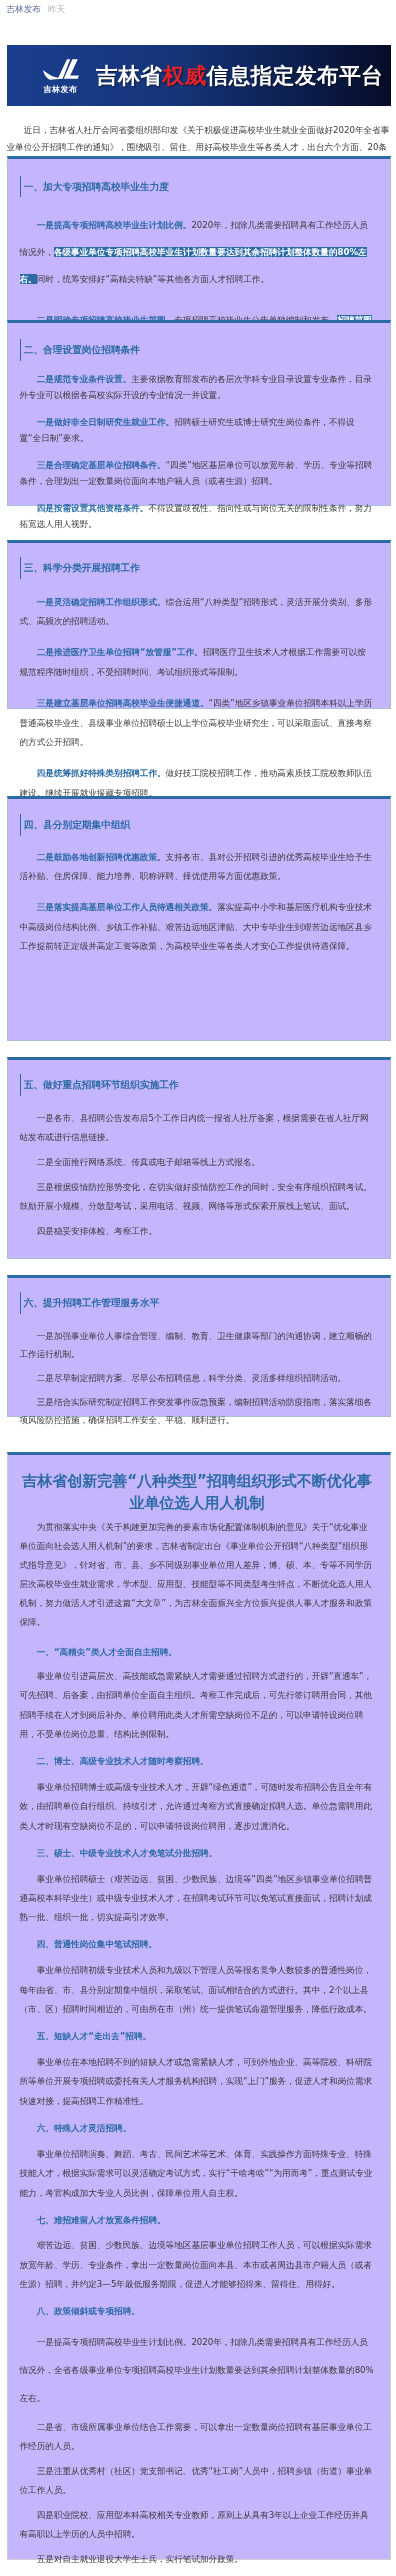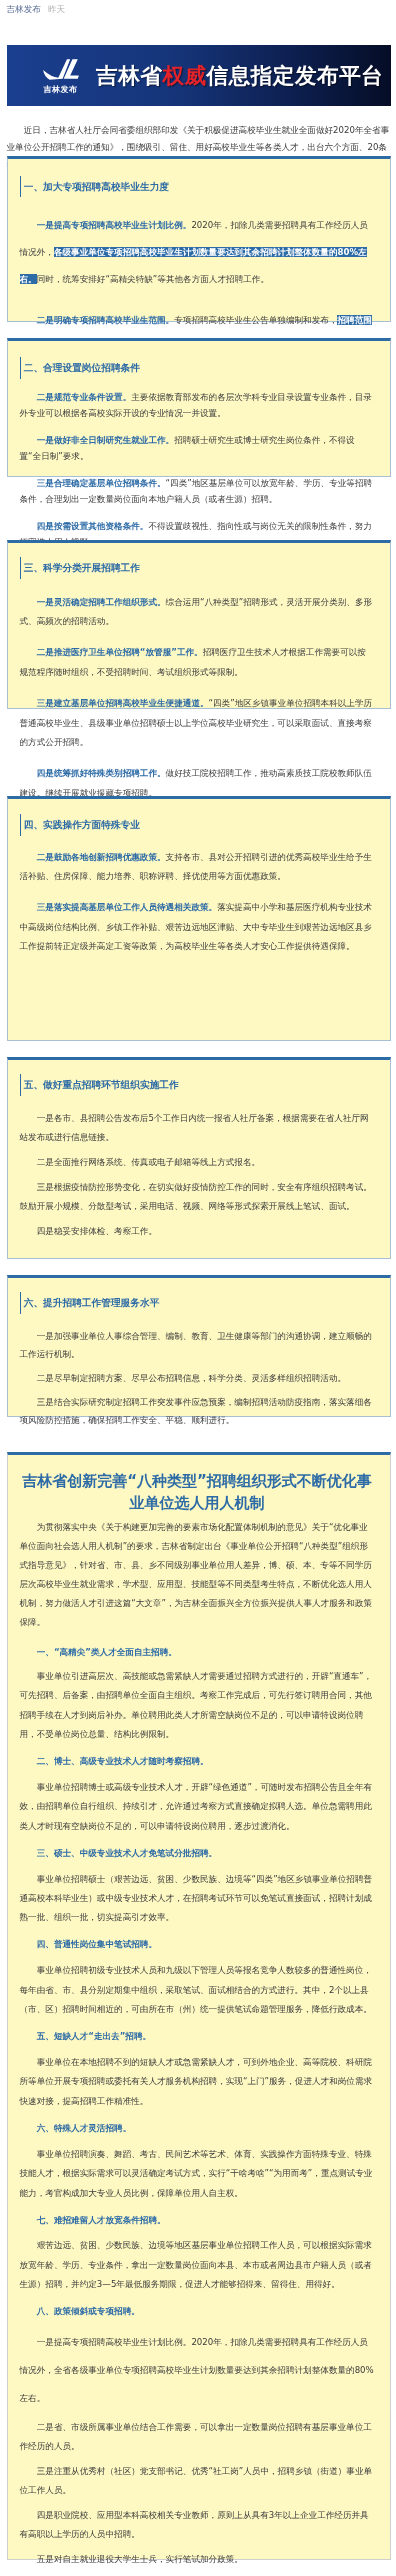--- a/index.html
+++ b/index.html
@@ -39,21 +39,21 @@
   .banner .title .hl { color: #e3222a; }
 
   .intro {
     position: absolute; left: 6.5px; top: 122px; width: 384px;
     font-size: 8.6px; line-height: 17.3px; text-indent: 2em; color: #3a3a3a;
   }
 
   .box {
     position: absolute; left: 6.5px; width: 384px;
     border: 0.5px solid #a8bfd6; border-top: 3.2px solid #2d6ba6;
-    background: #fef9c3;
+    background: #c4b5fd;
     padding: 0 15px 0 12px;
   }
   .box.gray { border-color: #cfcfcf; border-top-color: #2d6ba6; }
   .sec-title {
     border-left: 1.1px solid #2d6ba6; padding-left: 3.2px;
     color: #2d6ba6; font-weight: bold; font-size: 9.7px; line-height: 21.6px;
   }
   .para {
     font-size: 8.6px; text-indent: 2em; color: #3a3a3a; word-break: break-all;
   }
@@ -92,21 +92,21 @@
 <div class="box" style="top:156px;height:166px;">
   <div class="sec-title" style="margin-top:16.7px;">一、加大专项招聘高校毕业生力度</div>
   <p class="para" style="margin-top:15px;line-height:27px;">
     <span class="lead">一是提高专项招聘高校毕业生计划比例。</span><span>2020年，扣除几类需要招聘具有工作经历人员情况外，</span><span class="mark">各级事业单位专项招聘高校毕业生计划数量要达到其余招聘计划整体数量的80%左右。</span><span>同时，统筹安排好“高精尖特缺”等其他各方面人才招聘工作。</span>
   </p>
   <p class="para" style="margin-top:14px;line-height:27px;">
     <span class="lead">二是明确专项招聘高校毕业生范围。</span><span>专项招聘高校毕业生公告单独编制和发布，</span><span class="mark">招聘范围为2020年毕业的高校毕业生，以及2018年和2019年毕业且在择业期内未落实工作单位的统招普通高校毕业生。</span>
   </p>
 </div>
 
-<div class="box" style="top:338px;height:139px;">
+<div class="box" style="top:320px;height:186px;">
   <div class="sec-title" style="margin-top:16px;">二、合理设置岗位招聘条件</div>
   <p class="para" style="margin-top:10.8px;line-height:16px;">
     <span class="lead">二是规范专业条件设置。</span><span>主要依据教育部发布的各层次学科专业目录设置专业条件，目录外专业可以根据各高校实际开设的专业情况一并设置。</span>
   </p>
   <p class="para" style="margin-top:10.8px;line-height:16px;">
     <span class="lead">一是做好非全日制研究生就业工作。</span><span>招聘硕士研究生或博士研究生岗位条件，不得设置“全日制”要求。</span>
   </p>
   <p class="para" style="margin-top:10.8px;line-height:16px;">
     <span class="lead">三是合理确定基层单位招聘条件。</span><span>“四类”地区基层单位可以放宽年龄、学历、专业等招聘条件，合理划出一定数量岗位面向本地户籍人员（或者生源）招聘。</span>
   </p>
@@ -125,21 +125,21 @@
   </p>
   <p class="para" style="margin-top:12px;line-height:19.4px;">
     <span class="lead">三是建立基层单位招聘高校毕业生便捷通道。</span><span>“四类”地区乡镇事业单位招聘本科以上学历普通高校毕业生、县级事业单位招聘硕士以上学位高校毕业研究生，可以采取面试、直接考察的方式公开招聘。</span>
   </p>
   <p class="para" style="margin-top:12px;line-height:19.4px;">
     <span class="lead">四是统筹抓好特殊类别招聘工作。</span><span>做好技工院校招聘工作，推动高素质技工院校教师队伍建设。继续开展就业援藏专项招聘。</span>
   </p>
 </div>
 
 <div class="box" style="top:796px;height:245px;">
-  <div class="sec-title" style="margin-top:15px;">四、实践操作方面特殊专业</div>
+  <div class="sec-title" style="margin-top:15px;">四、县分别定期集中组织</div>
   <p class="para" style="margin-top:12px;line-height:19.4px;">
     <span class="lead">二是鼓励各地创新招聘优惠政策。</span><span>支持各市、县对公开招聘引进的优秀高校毕业生给予生活补贴、住房保障、能力培养、职称评聘、择优使用等方面优惠政策。</span>
   </p>
   <p class="para" style="margin-top:12px;line-height:19.4px;">
     <span class="lead">三是落实提高基层单位工作人员待遇相关政策。</span><span>落实提高中小学和基层医疗机构专业技术中高级岗位结构比例、乡镇工作补贴、艰苦边远地区津贴、大中专毕业生到艰苦边远地区县乡工作提前转正定级并高定工资等政策，为高校毕业生等各类人才安心工作提供待遇保障。</span>
   </p>
 </div>
 
 <div class="box" style="top:1057px;height:202px;">
   <div class="sec-title" style="margin-top:14px;">五、做好重点招聘环节组织实施工作</div>

